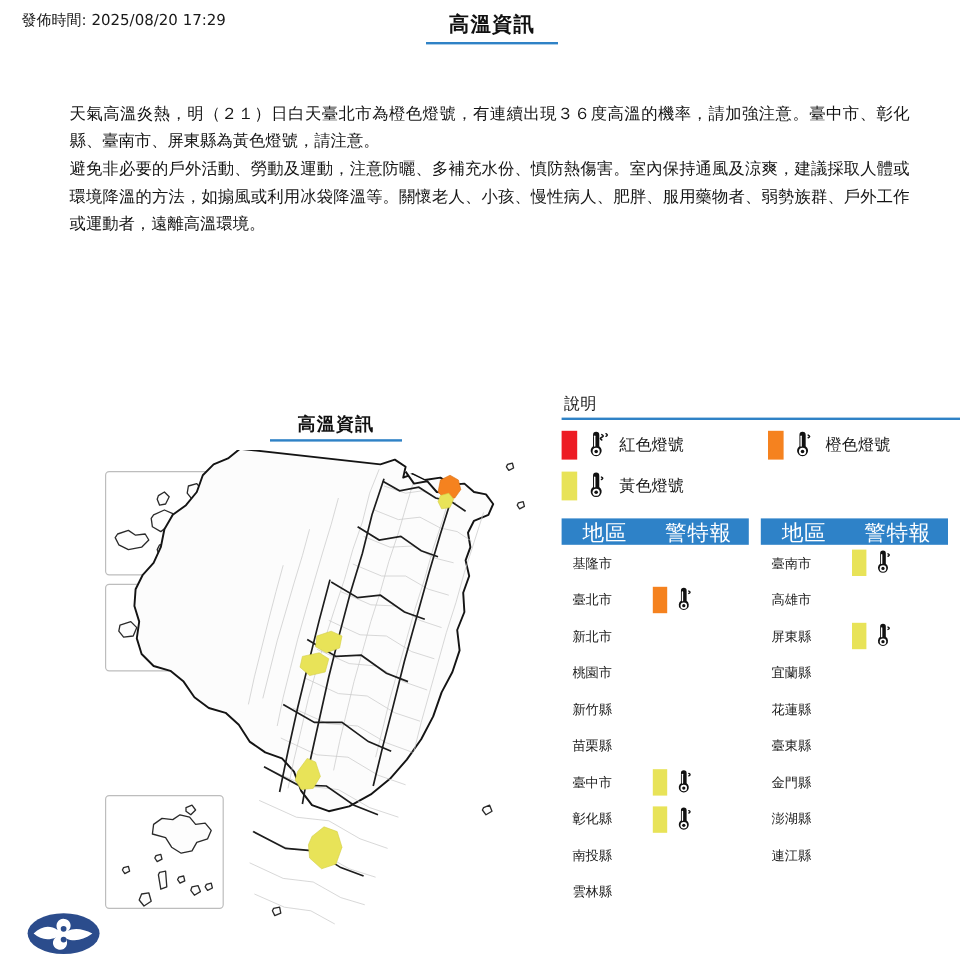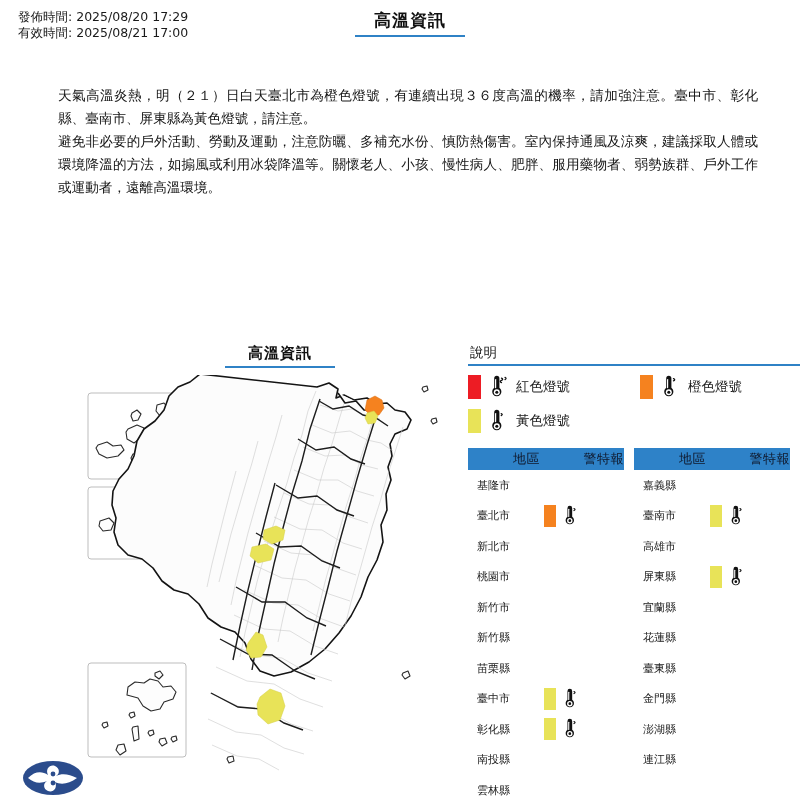--- a/index.html
+++ b/index.html
@@ -117,21 +117,21 @@
   
   #cwa-logo {
     position: absolute;
     left: 22px; top: 756px;
     width: 62px; height: 44px;
   }
 
   
   #info-panel {
     position: absolute;
-    left: 468px; top: 344px;
+    left: 468px; top: 328px;
     width: 332px;
   }
   #legend-heading {
     font-size: 13.5px;
     color: #1a1a1a;
     margin: 0 0 2px 2px;
   }
   #legend-rule {
     height: 2px;
     background: #2f82c6;
@@ -175,23 +175,23 @@
     width: 156px;
   }
   .table-head {
     background: #2e82c8;
     height: 22px;
     display: grid;
     grid-template-columns: 72px 84px;
     align-items: center;
   }
   .table-head span {
-    color: #0f172a;
-    font-size: 13px;
-    text-align: right;
+    color: #ffffff;
+    font-size: 18px;
+    text-align: center;
     letter-spacing: 0.5px;
   }
   .row {
     display: grid;
     grid-template-columns: 72px 84px;
     align-items: center;
     height: 30.5px;
   }
   .row-region {
     font-size: 11px;
@@ -209,21 +209,20 @@
     width: 12px;
     height: 22px;
   }
 </style>
 </head>
 <body>
 
 <div id="header">
   <div id="issue-block">
     <span class="issue-line">發佈時間: 2025/08/20 17:29</span>
-    <span class="issue-line">有效時間: 2025/08/21 17:00</span>
   </div>
   <div id="doc-title">高溫資訊</div>
 </div>
 
 <div id="advisory">
   <p>天氣高溫炎熱，明（２１）日白天臺北市為橙色燈號，有連續出現３６度高溫的機率，請加強注意。臺中市、彰化縣、臺南市、屏東縣為黃色燈號，請注意。</p>
   <p>避免非必要的戶外活動、勞動及運動，注意防曬、多補充水份、慎防熱傷害。室內保持通風及涼爽，建議採取人體或環境降溫的方法，如搧風或利用冰袋降溫等。關懷老人、小孩、慢性病人、肥胖、服用藥物者、弱勢族群、戶外工作或運動者，遠離高溫環境。</p>
 </div>
 
 <div id="map-panel">
@@ -423,24 +422,20 @@
           </div>
           <div class="row">
             <div class="row-region">新北市</div>
             <div class="row-warn"></div>
           </div>
           <div class="row">
             <div class="row-region">桃園市</div>
             <div class="row-warn"></div>
           </div>
           <div class="row">
-            <div class="row-region">新竹市</div>
-            <div class="row-warn"></div>
-          </div>
-          <div class="row">
             <div class="row-region">新竹縣</div>
             <div class="row-warn"></div>
           </div>
           <div class="row">
             <div class="row-region">苗栗縣</div>
             <div class="row-warn"></div>
           </div>
           <div class="row">
             <div class="row-region">臺中市</div>
             <div class="row-warn">
@@ -478,24 +473,20 @@
         </div>
     </div>
 
     <div class="warn-table">
       <div class="table-head">
         <span>地區</span>
         <span>警特報</span>
       </div>
       <div id="right-rows">
           <div class="row">
-            <div class="row-region">嘉義縣</div>
-            <div class="row-warn"></div>
-          </div>
-          <div class="row">
             <div class="row-region">臺南市</div>
             <div class="row-warn">
               <span class="swatch" style="background: rgb(232, 227, 88);"></span>
               <svg class="thermo" width="20" height="22" viewBox="0 0 22 24">
   <path d="M8.2 3.4 a2.6 2.6 0 0 1 5.2 0 v9.4 a4.6 4.6 0 1 1 -5.2 0 z" fill="#111"></path>
   <circle cx="10.8" cy="17.2" r="3" fill="#fff"></circle>
   <circle cx="10.8" cy="17.2" r="1.5" fill="#111"></circle>
   <path d="M9.6 12.6 v-8" stroke="#fff" stroke-width="1.2" stroke-linecap="round"></path>
   <path d="M15.4 3.8 q2.3 1.1 0 2.2" stroke="#111" stroke-width="1.3" fill="none" stroke-linecap="round"></path>
 </svg>

